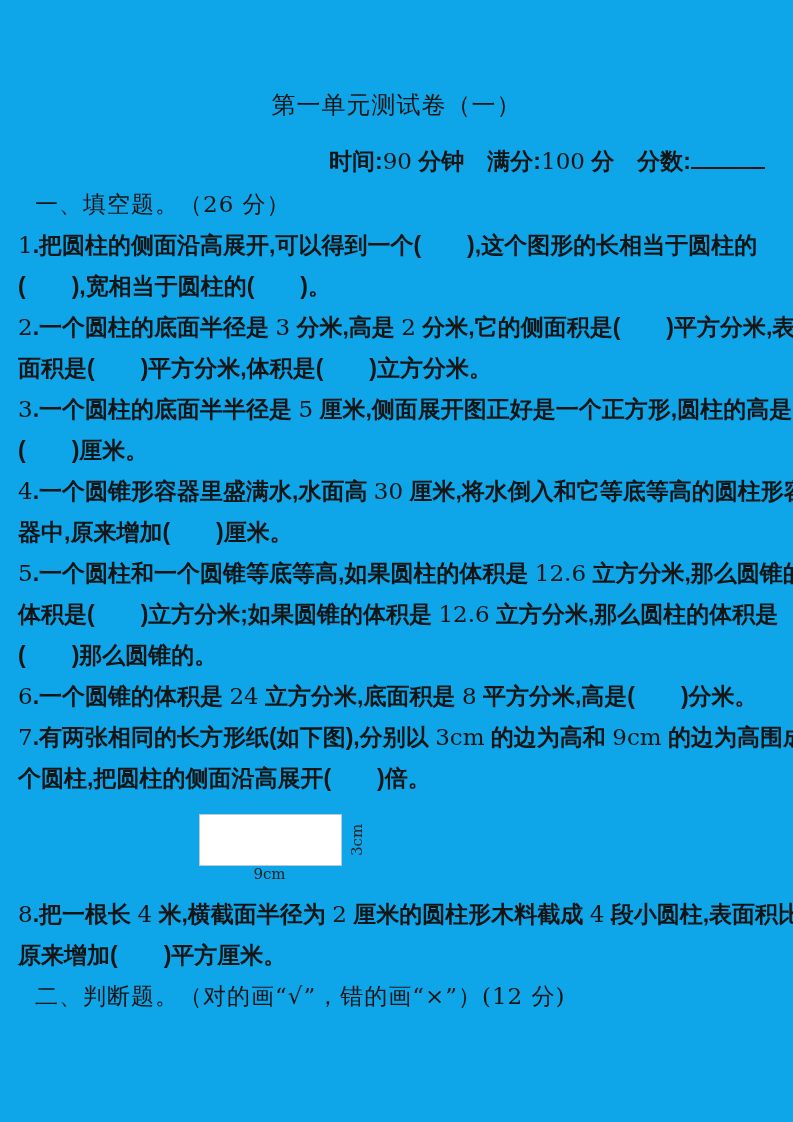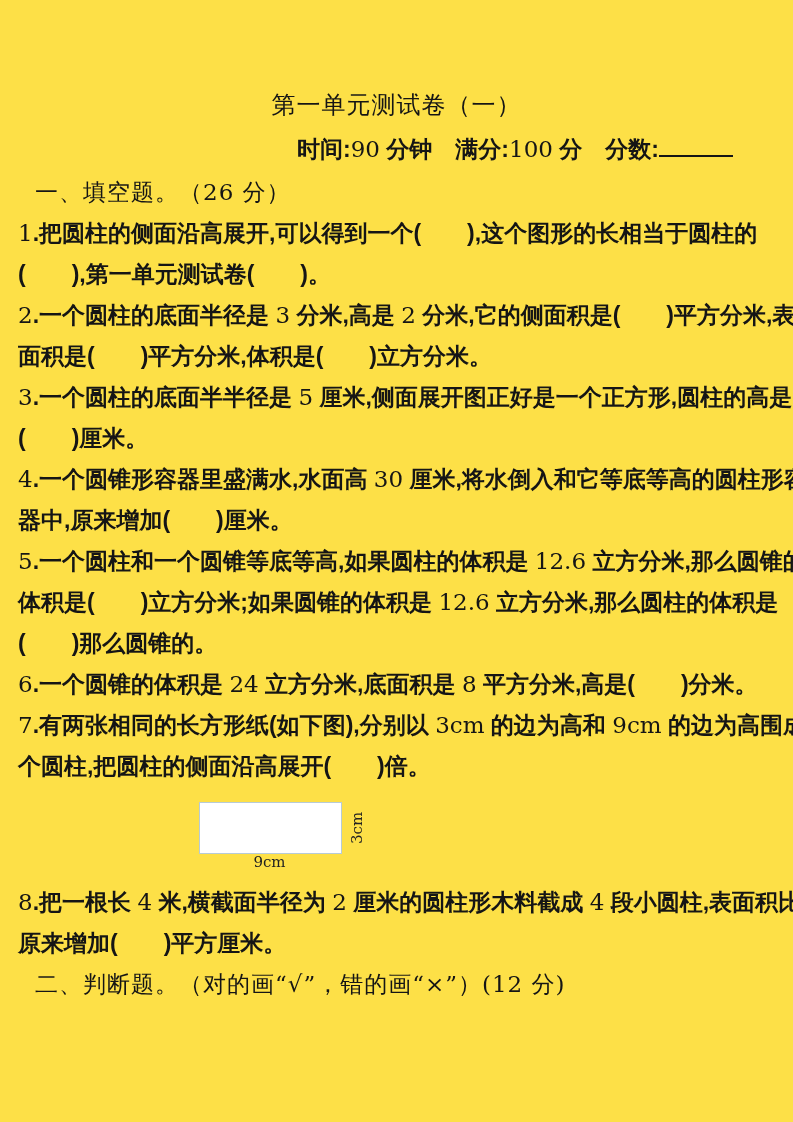--- a/index.html
+++ b/index.html
@@ -1,34 +1,34 @@
 <!DOCTYPE html>
 <html><head>
 <meta charset="utf-8">
 <style>
   html,body { margin:0; padding:0; background:#ffffff; }
   .page {
     position:relative;
     width:793px; height:1122px;
-    background:#fde047;
+    background:#0ea5e9;
     overflow:hidden;
     color:#151515;
     font-family:"Liberation Sans", sans-serif;
   }
   .title {
     margin-top:90px;
     text-align:center;
     font-family:"DejaVu Serif","Liberation Serif",serif;
     font-size:24px; font-weight:400;
     line-height:30px;
     letter-spacing:1px;
   }
   .info {
-    margin-top:14px;
-    padding-right:60px;
+    margin-top:26px;
+    padding-right:28px;
     text-align:right;
     font-size:23px; font-weight:700;
     line-height:30px;
   }
   .score-line {
     display:inline-block;
     width:74px; height:4px;
     border-bottom:2px solid #151515;
     vertical-align:baseline;
   }
@@ -89,21 +89,21 @@
   <div class="title">第一单元测试卷（一）</div>
 
   <div class="info"><span>时间:<span class="num">90</span> 分钟　满分:<span class="num">100</span> 分　分数:</span><span class="score-line"></span></div>
 
   <div class="content">
 
     <div class="sec-heading">一、填空题。（<span class="num">26</span> 分）</div>
 
     <div id="sec1-questions">
       <div class="qline"><span class="num">1</span>.把圆柱的侧面沿高展开,可以得到一个(　　),这个图形的长相当于圆柱的</div>
-        <div class="qline">(　　),第一单元测试卷(　　)。</div>
+        <div class="qline">(　　),宽相当于圆柱的(　　)。</div>
         <div class="qline"><span class="num">2</span>.一个圆柱的底面半径是 <span class="num">3</span> 分米,高是 <span class="num">2</span> 分米,它的侧面积是(　　)平方分米,表</div>
         <div class="qline">面积是(　　)平方分米,体积是(　　)立方分米。</div>
         <div class="qline"><span class="num">3</span>.一个圆柱的底面半半径是 <span class="num">5</span> 厘米,侧面展开图正好是一个正方形,圆柱的高是</div>
         <div class="qline">(　　)厘米。</div>
         <div class="qline"><span class="num">4</span>.一个圆锥形容器里盛满水,水面高 <span class="num">30</span> 厘米,将水倒入和它等底等高的圆柱形容</div>
         <div class="qline">器中,原来增加(　　)厘米。</div>
         <div class="qline"><span class="num">5</span>.一个圆柱和一个圆锥等底等高,如果圆柱的体积是 <span class="num">12.6</span> 立方分米,那么圆锥的</div>
         <div class="qline">体积是(　　)立方分米;如果圆锥的体积是 <span class="num">12.6</span> 立方分米,那么圆柱的体积是</div>
         <div class="qline">(　　)那么圆锥的。</div>
         <div class="qline"><span class="num">6</span>.一个圆锥的体积是 <span class="num">24</span> 立方分米,底面积是 <span class="num">8</span> 平方分米,高是(　　)分米。</div>

